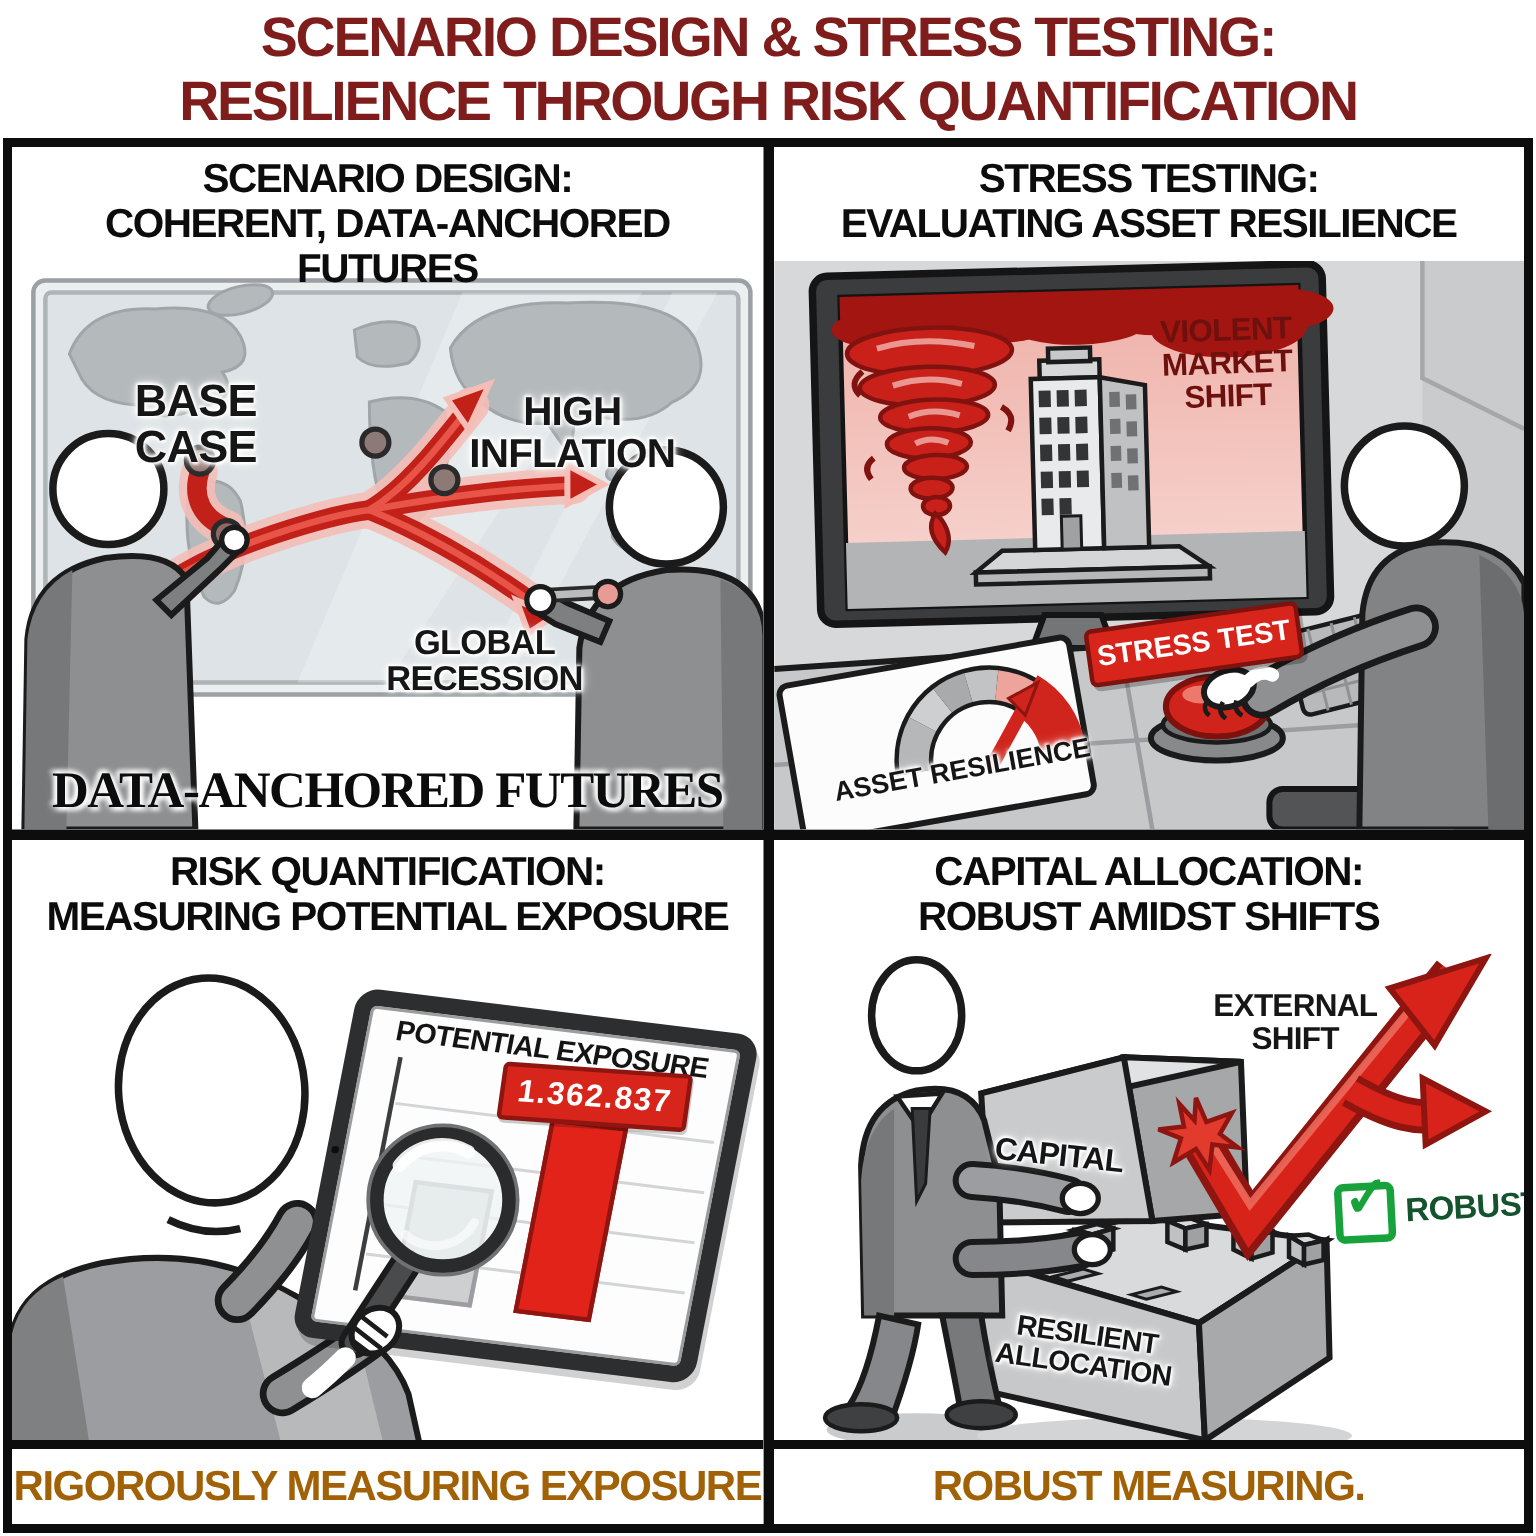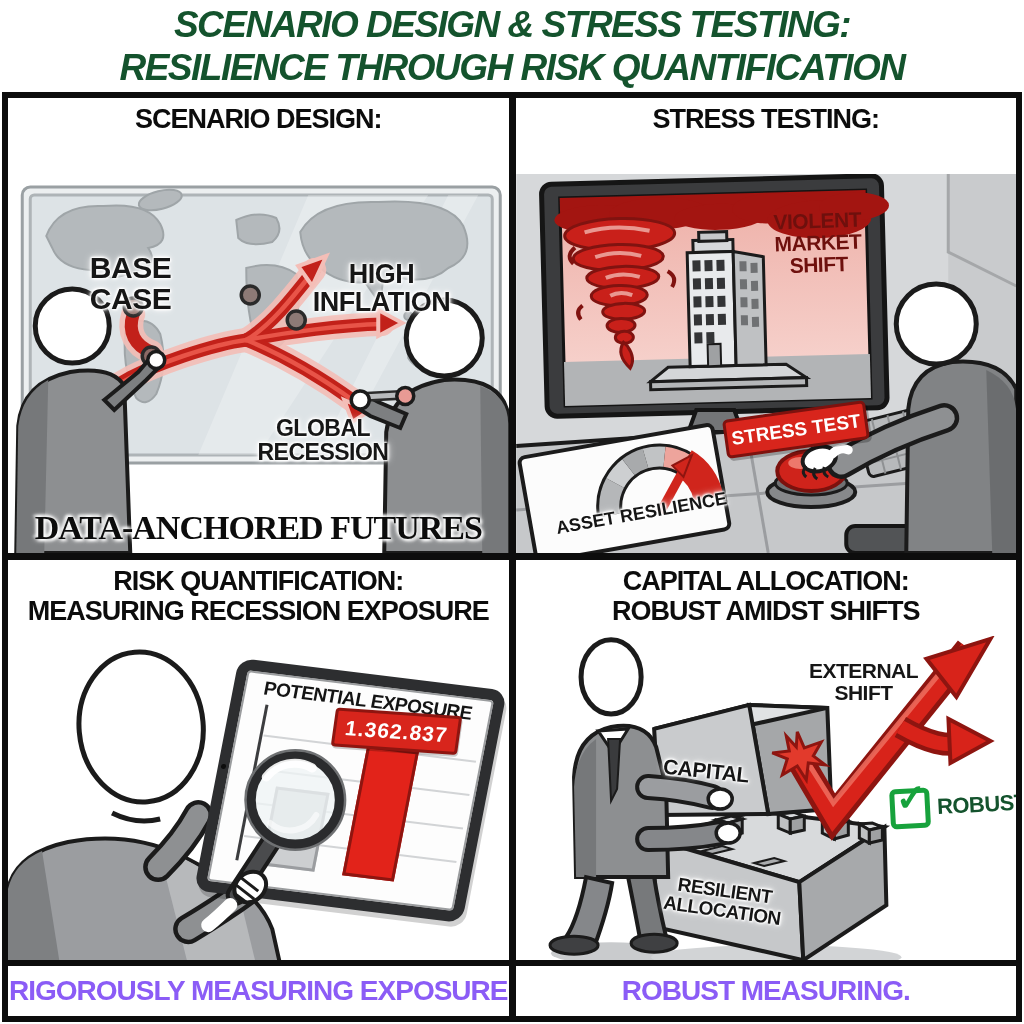--- a/index.html
+++ b/index.html
@@ -1,37 +1,37 @@
 <!DOCTYPE html>
 <html><head>
 <meta charset="utf-8">
 <style>
   html,body{margin:0;padding:0;background:#fff;}
   body{width:1024px;height:1024px;overflow:hidden;font-family:"Liberation Sans",sans-serif;-webkit-font-smoothing:antialiased;}
   .poster{position:relative;width:1024px;height:1024px;background:#fff;}
 
   
   .main-title{position:absolute;top:4px;left:0;width:100%;text-align:center;
-    font-weight:700;font-size:37px;line-height:1.16;letter-spacing:-1.5px;color:#14532d;font-style:italic;}
+    font-weight:700;font-size:37px;line-height:1.16;letter-spacing:-1.5px;color:#7f1d1d;}
 
   
   .grid{position:absolute;left:2px;top:92px;width:1020px;height:930px;background:#0d0d0d;
     display:grid;grid-template-columns:1fr 1fr;grid-template-rows:455px 1fr;gap:7px;padding:6px;box-sizing:border-box;}
   .panel{position:relative;background:#fff;overflow:hidden;padding-left:44px;}
 
   .panel-header{position:absolute;top:6px;left:0;width:100%;text-align:center;
     font-weight:700;font-size:27px;line-height:1.12;letter-spacing:-1px;color:#0c0c0c;z-index:6;}
   .art{position:absolute;left:0;right:0;bottom:0;z-index:1;}
   .art-top{top:76px;}
   .art-bottom{top:76px;bottom:50px;}
   .art svg{position:absolute;inset:0;width:100%;height:100%;}
 
   .panel-footer{position:absolute;left:0;right:0;bottom:0;height:50px;border-top:6px solid #0d0d0d;
     background:#fff;display:flex;align-items:center;justify-content:center;
-    font-weight:700;font-size:28px;letter-spacing:-1px;color:#8b5cf6;z-index:7;}
+    font-weight:700;font-size:28px;letter-spacing:-1px;color:#a16207;z-index:7;}
 
   
   .lbl{position:absolute;font-weight:700;color:#161616;text-align:center;line-height:1.04;letter-spacing:-0.5px;
     text-shadow:0 0 3px #fff,0 0 5px #fff,1px 1px 2px #fff,-1px -1px 2px #fff,0 0 8px #fff;z-index:5;}
   .caption{position:absolute;left:0;width:100%;text-align:center;font-weight:700;font-size:33px;
     letter-spacing:-1px;color:#0c0c0c;z-index:5;
     text-shadow:0 0 4px #fff,0 0 6px #fff,2px 2px 3px #fff,-2px -2px 3px #fff;}
 
   
   .stress-sign{position:absolute;left:208px;top:236px;width:138px;height:33px;background:#d8251c;
@@ -70,20 +70,21 @@
   <div class="main-title">
     <div>SCENARIO DESIGN &amp; STRESS TESTING:</div>
     <div>RESILIENCE THROUGH RISK QUANTIFICATION</div>
   </div>
 
   <div class="grid">
 
     <section class="panel">
       <div class="panel-header">
         <div>SCENARIO DESIGN:</div>
+        <div>COHERENT, DATA-ANCHORED FUTURES</div>
       </div>
       <div class="art art-top">
         <svg viewBox="0 0 500 379">
 
           <g>
             <rect x="14" y="13" width="478" height="276" rx="8" fill="#eceff0" stroke="#9aa0a3" stroke-width="3"></rect>
             <rect x="22" y="21" width="462" height="260" rx="4" fill="#dde3e6" stroke="#aeb4b7" stroke-width="3"></rect>
             <polygon points="300,21 420,21 250,281 190,281" fill="#ffffff" opacity="0.25"></polygon>
             <polygon points="440,21 470,21 330,281 310,281" fill="#ffffff" opacity="0.25"></polygon>
           </g>
@@ -159,20 +160,21 @@
         <div class="lbl" style="left:70px;top:78px;width:105px;font-size:30px;">BASE CASE</div>
         <div class="lbl" style="left:296px;top:86px;width:155px;font-size:27px;">HIGH INFLATION</div>
         <div class="lbl" style="left:235px;top:243px;width:160px;font-size:23px;">GLOBAL RECESSION</div>
         <div class="caption" style="bottom:6px;font-size:34px;font-family:Liberation Serif, serif;">DATA-ANCHORED FUTURES</div>
       </div>
     </section>
 
     <section class="panel">
       <div class="panel-header">
         <div>STRESS TESTING:</div>
+        <div>EVALUATING ASSET RESILIENCE</div>
       </div>
       <div class="art art-top">
         <svg viewBox="0 0 500 379">
           <defs>
             <linearGradient id="sky" x1="0" y1="0" x2="0" y2="1">
               <stop offset="0" stop-color="#eeb0a8"></stop>
                 <stop offset="1" stop-color="#f8d8d3"></stop>
             </linearGradient>
           </defs>
 
@@ -319,21 +321,21 @@
         </svg>
         <div class="lbl screen-label" style="left:246px;top:36px;width:112px;font-size:21px;transform:rotate(-2deg);">VIOLENT MARKET SHIFT</div>
         <div class="stress-sign">STRESS TEST</div>
         <div class="lbl" style="left:28px;top:330px;width:195px;font-size:18px;transform:rotate(-10deg);letter-spacing:0;">ASSET RESILIENCE</div>
       </div>
     </section>
 
     <section class="panel">
       <div class="panel-header">
         <div>RISK QUANTIFICATION:</div>
-        <div>MEASURING RECESSION EXPOSURE</div>
+        <div>MEASURING POTENTIAL EXPOSURE</div>
       </div>
       <div class="art art-bottom">
         <svg viewBox="0 0 500 328" style="z-index:1;">
           <g stroke="#1b1b1b">
             <path d="M0,328 L0,252 Q8,216 60,205 Q120,194 172,218 L214,240 Q252,260 264,292 L272,328 Z" fill="#9b9da0" stroke-width="4"></path>
             <path d="M0,328 L0,252 Q6,226 34,214 L52,328 Z" fill="#7e8082" stroke-width="0"></path>
             <path d="M150,210 Q200,230 232,262 L248,328 L180,328 Z" fill="#b7b9bb" stroke-width="0"></path>
             <path d="M104,176 Q128,188 152,182" fill="none" stroke-width="5"></path>
             <ellipse cx="133" cy="90" rx="62" ry="75" transform="rotate(-5 133 90)" fill="#ffffff" stroke-width="5"></ellipse>
             <path d="M150,230 Q176,204 190,178" fill="none" stroke="#1b1b1b" stroke-width="30" stroke-linecap="round"></path>

